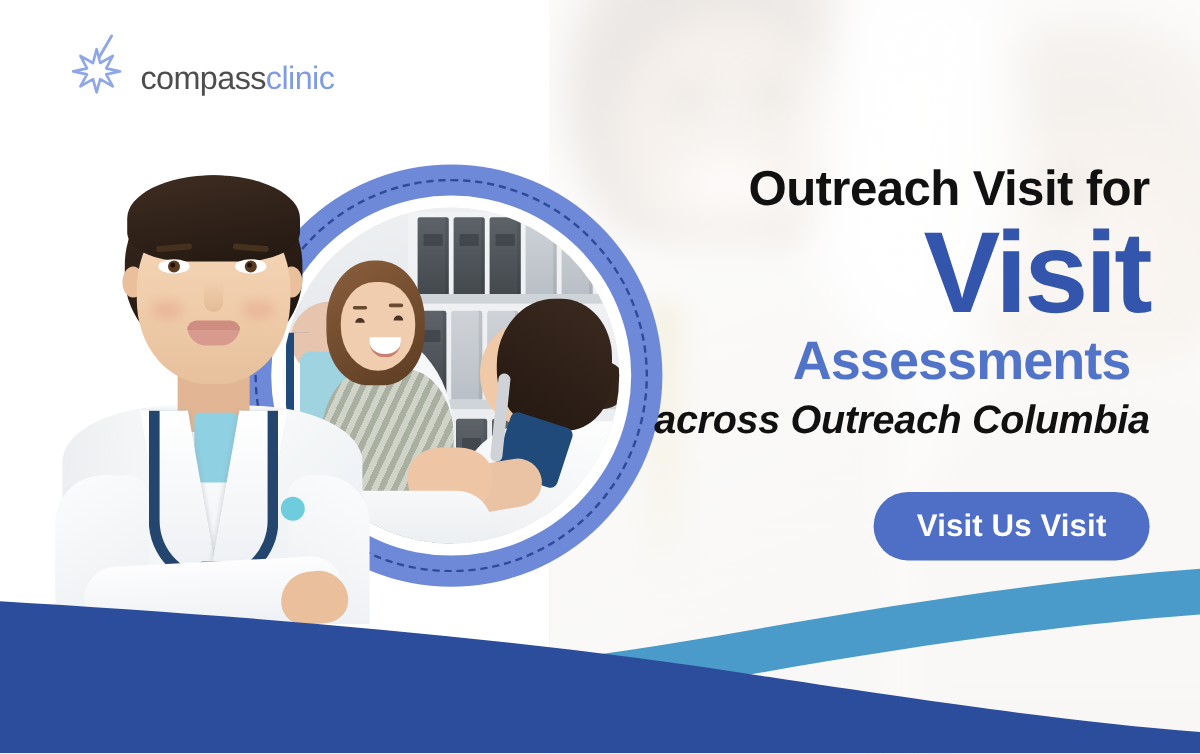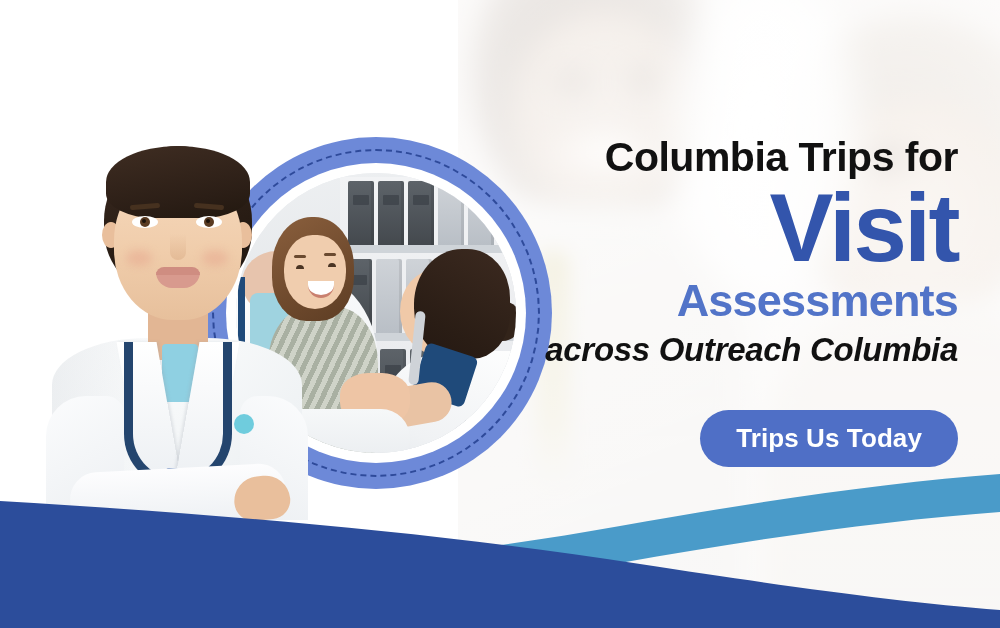--- a/index.html
+++ b/index.html
@@ -521,21 +521,21 @@
     letter-spacing: -2.5px;
     line-height: 0.98;
     margin: 0;
   }
   .hl-3 {
     font-size: 45px;
     font-weight: 700;
     color: #5274c8;
     letter-spacing: -0.8px;
     line-height: 1.05;
-    margin: 2px 0 0 0;
+    margin: 2px 16px 0 0;
   }
   .hl-4 {
     font-size: 33px;
     font-weight: 700;
     font-style: italic;
     color: #111111;
     letter-spacing: -0.3px;
     line-height: 1.1;
     margin: 8px 0 0 0;
   }
@@ -685,30 +685,39 @@
     <div class="d eye l">
         <span class="pupil"></span>
       </div>
     <div class="d eye r">
         <span class="pupil"></span>
       </div>
     <div class="d nose"></div>
     <div class="d lips"></div>
   </div>
 
+  <div class="logo">
+    <svg class="logo-mark" viewBox="0 0 62 58">
+      <path d="M38 2 L24 26" stroke="#8fa7e6" stroke-width="2.4" fill="none" stroke-linecap="round"></path>
+      <path d="M25.5 13 L28.5 24.5 L39 18.5 L33.5 29 L45 31.5 L33.5 34 L39 44 L28.5 38 L25.5 49 L22.5 38 L12 44 L17.5 34 L6 31.5 L17.5 29 L12 18.5 L22.5 24.5 Z" fill="#ffffff" stroke="#8fa7e6" stroke-width="2.2" stroke-linejoin="round"></path>
+    </svg>
+    <div class="logo-text">
+      <span class="t1">compass</span><span class="t2">clinic</span>
+    </div>
+  </div>
 
   <div class="headline">
-    <div class="hl-1">Columbia Trips for</div>
+    <div class="hl-1">Outreach Visit for</div>
     <div class="hl-2">Visit</div>
     <div class="hl-3">Assessments</div>
     <div class="hl-4">across Outreach Columbia</div>
   </div>
 
   <div class="cta-wrap">
-    <button class="cta">Trips Us Today</button>
+    <button class="cta">Visit Us Visit</button>
   </div>
 
   <svg class="waves" viewBox="0 0 1000 160" preserveAspectRatio="none">
     <path d="M0,118 C220,112 430,92 620,58 C760,33 890,14 1000,6 L1000,44 C890,52 760,70 620,95 C430,128 220,146 0,152 Z" fill="#4a9bc9"></path>
     <path d="M0,33 C200,45 420,62 640,96 C790,119 900,134 1000,142 L1000,160 L0,160 Z" fill="#2c4d9b"></path>
   </svg>
 
 </div>
 
 </body></html>

